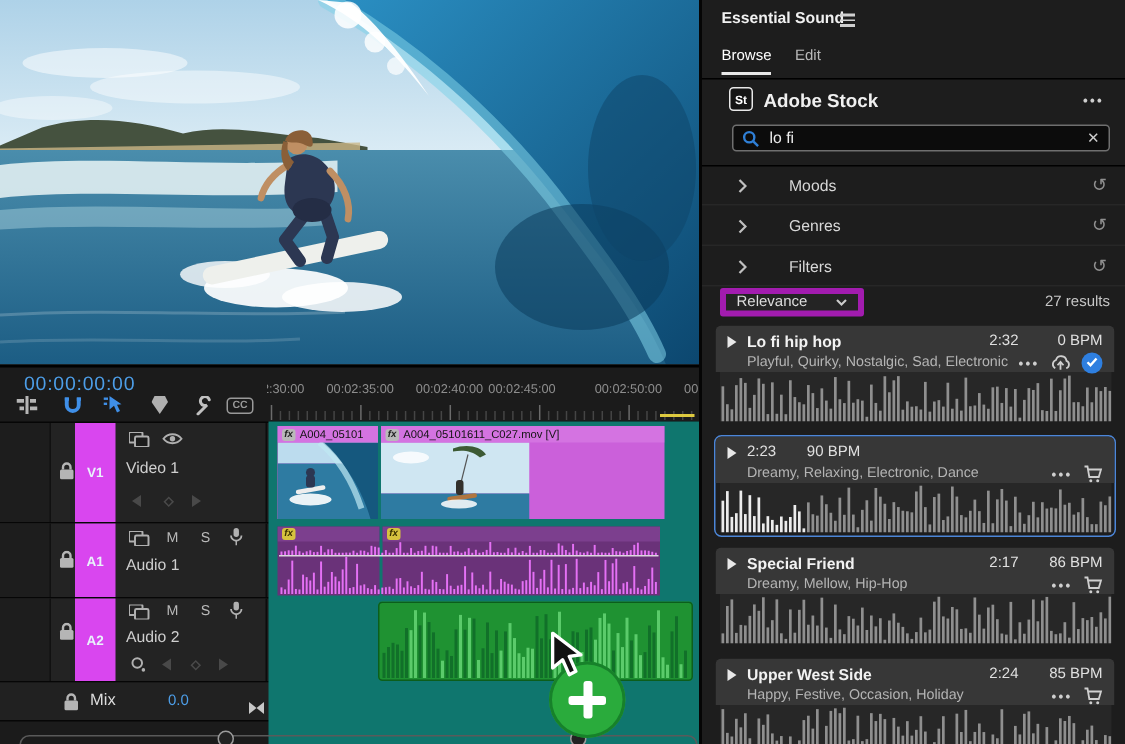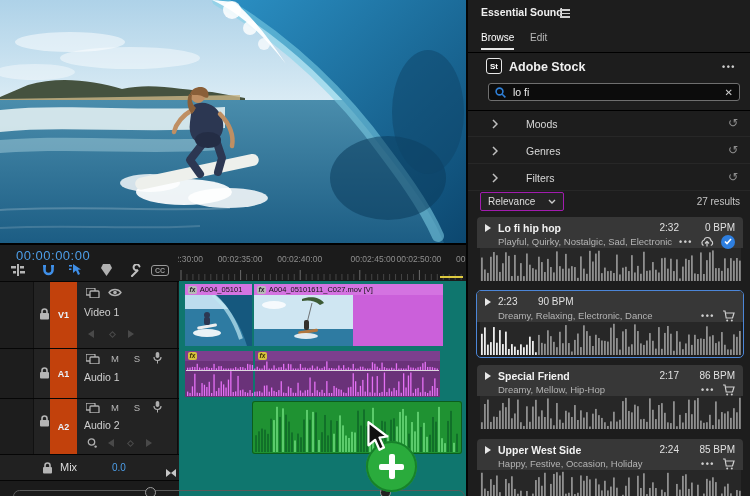--- a/index.html
+++ b/index.html
@@ -19,21 +19,21 @@
   .ccbox { border:1px solid #9a9a9a; border-radius:3px; color:#9a9a9a; font-size:7px; font-weight:bold; padding:1px 3px; }
 
   .ruler { position:absolute; left:178px; top:2px; width:288px; height:34px; overflow:hidden; }
   .rlabel { position:absolute; top:7px; transform:translateX(-50%); font-size:8.5px; color:#8e8e8e; white-space:nowrap; }
   .work-mark { position:absolute; left:262px; top:29px; width:23px; height:2px; background:#ddc93f; }
   .tl-sep { position:absolute; left:0; width:466px; height:1px; background:#060606; }
 
   
   .thead { position:absolute; left:0; width:178px; background:#232323; border-right:1px solid #0c0c0c; }
   .srccol { position:absolute; left:0; top:0; bottom:0; width:34px; background:#1d1d1d; border-right:1px solid #111; }
-  .tstrip { position:absolute; left:50px; top:0; bottom:0; width:27px; background:#c2410c; display:flex; align-items:center; justify-content:center; color:#e9f2fb; font-size:9px; font-weight:bold; }
+  .tstrip { position:absolute; left:50px; top:0; bottom:0; width:27px; background:#d946ef; display:flex; align-items:center; justify-content:center; color:#e9f2fb; font-size:9px; font-weight:bold; }
   .tname { position:absolute; left:84px; font-size:10.5px; color:#cfcfcf; }
   .msbtn { position:absolute; font-size:9.5px; color:#b8b8b8; width:14px; text-align:center; }
   .navtri { width:0; height:0; border-top:4px solid transparent; border-bottom:4px solid transparent; position:absolute; opacity:.55; }
   .navtri.l { border-right:6px solid #6a6a6a; }
   .navtri.r { border-left:6px solid #6a6a6a; }
   .navdia { position:absolute; width:5px; height:5px; border:1px solid #6a6a6a; transform:rotate(45deg); opacity:.55; }
   .lockic { position:absolute; }
 
   
   .lanes { position:absolute; left:179px; top:36px; width:287px; bottom:0; background:#0f766e; }
@@ -73,21 +73,21 @@
   .stockname { position:absolute; left:41px; top:60px; font-size:12.5px; font-weight:bold; color:#f0f0f0; }
   .dots { color:#cfcfcf; font-size:9px; letter-spacing:1.5px; font-weight:bold; }
   .stock-more { position:absolute; right:14px; top:62px; }
   .searchbox { position:absolute; left:20px; top:83px; width:252px; height:18px; background:#0c0c0c; border:1px solid #6f6f6f; border-radius:3px; display:flex; align-items:center; padding:0 6px; gap:7px; }
   .search-input { flex:1; background:transparent; border:0; outline:0; color:#ededed; font-size:10.5px; font-family:inherit; }
   .clearx { color:#cdcdcd; font-size:10px; }
   .accrow { position:absolute; left:0; width:284px; height:26px; border-bottom:1px solid #272727; }
   .accrow .chev { position:absolute; left:24px; top:8px; }
   .accrow .alabel { position:absolute; left:58px; top:7px; font-size:10.5px; color:#d8d8d8; }
   .accrow .reset { position:absolute; right:14px; top:5px; font-family:"DejaVu Sans",sans-serif; font-size:12px; color:#8f8f8f; }
-  .sortbtn { position:absolute; left:12px; top:192px; width:84px; height:19px; background:#242424; border:1px solid #a21caf; border-radius:2px; display:flex; align-items:center; padding:0 7px; }
+  .sortbtn { position:absolute; left:12px; top:192px; width:96px; height:19px; background:#242424; border:4px solid #a21caf; border-radius:2px; display:flex; align-items:center; padding:0 7px; }
   .sortbtn span { flex:1; font-size:10px; color:#dddddd; }
   .rescount { position:absolute; right:10px; top:196px; font-size:10px; color:#c6c6c6; }
 
   .reslist { position:absolute; left:8px; top:216px; width:268px; bottom:0; overflow:hidden; }
   .res-item { position:relative; width:268px; height:68px; margin-bottom:6px; border:1.5px solid transparent; border-radius:5px; overflow:hidden; }
   .res-item.selected { border-color:#4c86d8; }
   .res-head { height:31px; background:#373737; padding:3px 8px 0 8px; }
   .res-row1 { display:flex; align-items:center; height:15px; }
   .playtri { width:0; height:0; border-left:6px solid #e8e8e8; border-top:4px solid transparent; border-bottom:4px solid transparent; margin-right:7px; }
   .res-title { flex:1; font-size:10.5px; font-weight:bold; color:#f2f2f2; white-space:nowrap; overflow:hidden; }
@@ -197,21 +197,21 @@
       <span class="ic" style="left:150px">
         <span class="ccbox">CC</span>
       </span>
     </div>
 
     <div class="ruler">
       <div id="ruler-labels">
           <span class="rlabel" style="left: 2.5px;">00:02:30:00</span>
           <span class="rlabel" style="left: 62.1px;">00:02:35:00</span>
           <span class="rlabel" style="left: 121.7px;">00:02:40:00</span>
-          <span class="rlabel" style="left: 195px;">00:02:45:00</span>
+          <span class="rlabel" style="left: 170px;">00:02:45:00</span>
           <span class="rlabel" style="left: 240.9px;">00:02:50:00</span>
           <span class="rlabel" style="left: 300.5px;">00:02:55:00</span>
         </div>
       <svg id="ruler-ticks" width="288" height="12" style="position:absolute;left:0;top:21px">
           <rect x="2.5" y="2" width="1" height="10" fill="#6b6b6b"></rect>
           <rect x="8.46" y="6" width="1" height="6" fill="#454545"></rect>
           <rect x="14.42" y="6" width="1" height="6" fill="#454545"></rect>
           <rect x="20.38" y="6" width="1" height="6" fill="#454545"></rect>
           <rect x="26.34" y="6" width="1" height="6" fill="#454545"></rect>
           <rect x="32.3" y="6" width="1" height="6" fill="#454545"></rect>

